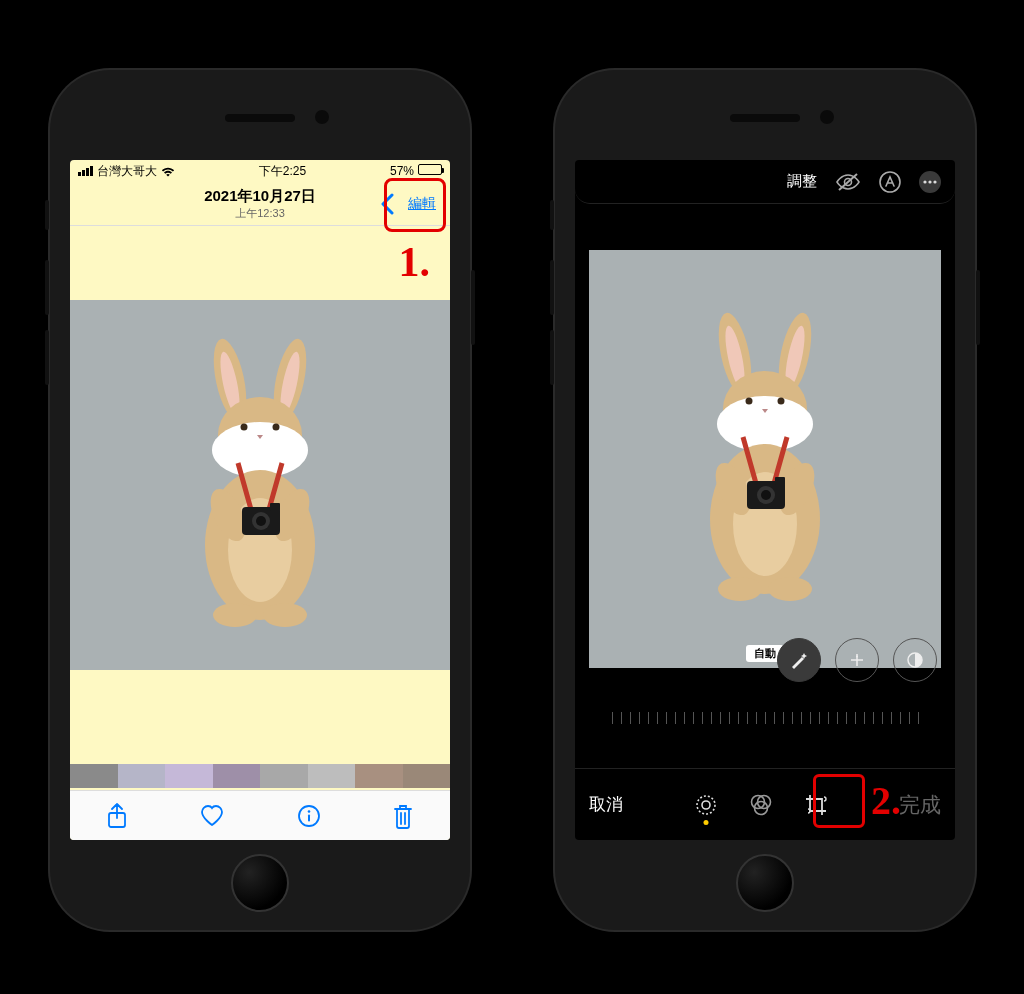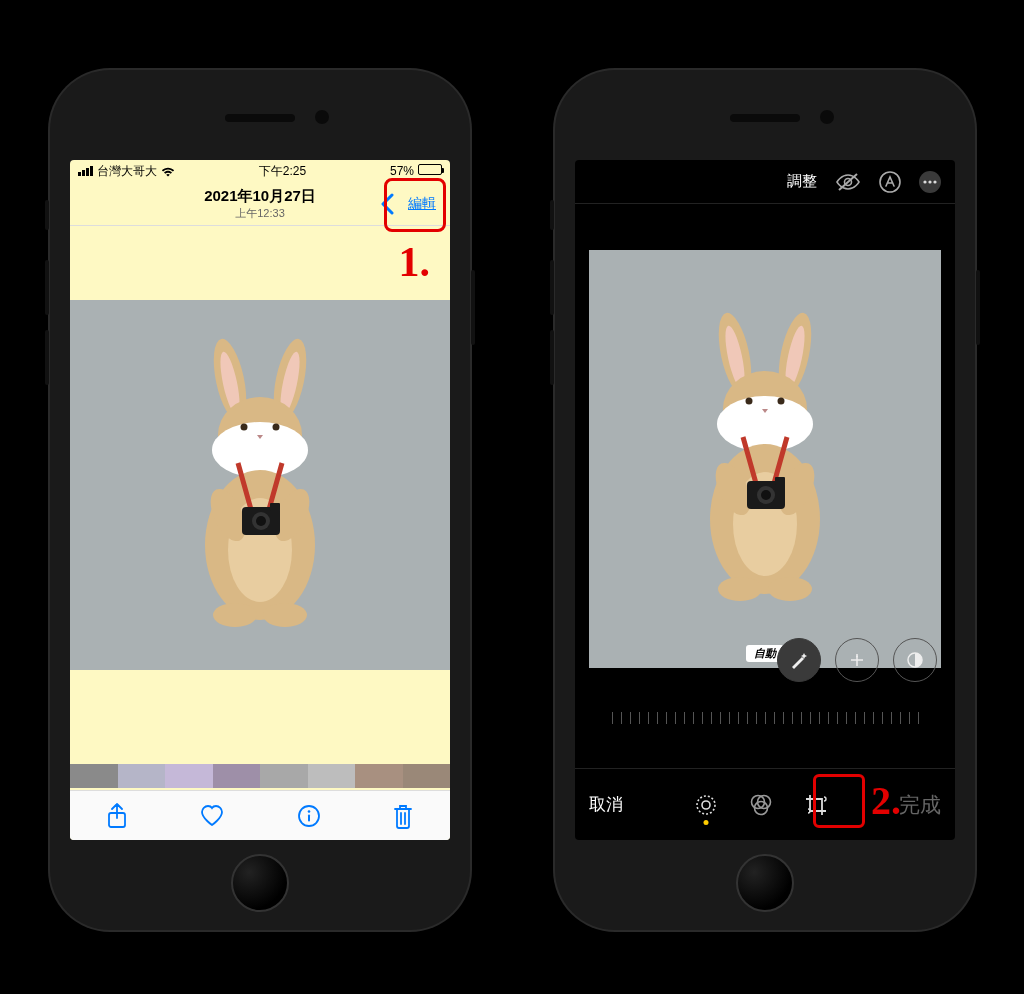--- a/index.html
+++ b/index.html
@@ -147,29 +147,30 @@
   .toolbar .tb-btn { color:#007aff; }
 
   
   .edit-top {
     height: 44px;
     display: flex; align-items: center; justify-content: flex-end;
     gap: 18px;
     padding: 0 14px;
     font-size: 15px;
     border-bottom: 0.5px solid #222;
+    border-radius: 15px;
   }
   .edit-top .lbl { color:#fff; font-weight:500; }
   .edit-top .ico { color:#aaa; }
 
   .edit-photo {
     position: absolute;
     top: 90px; left: 14px; right: 14px; height: 418px;
     background: #aab1b3;
-    display:flex; align-items:center; justify-content:center;font-style:italic;
+    display:flex; align-items:center; justify-content:center;
   }
   .auto-tag {
     position:absolute; bottom:6px; left:50%; transform:translateX(-50%);
     background:#fff; color:#000;
     font-size:11px; font-weight:600;
     padding:1px 8px; border-radius:3px;
   }
 
   .adj-row {
     position:absolute;

